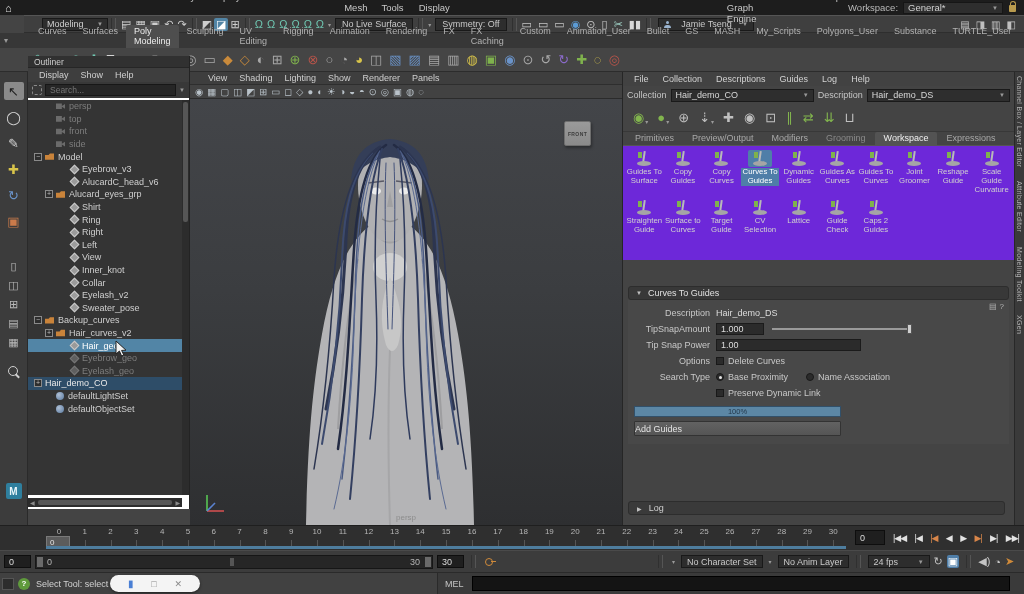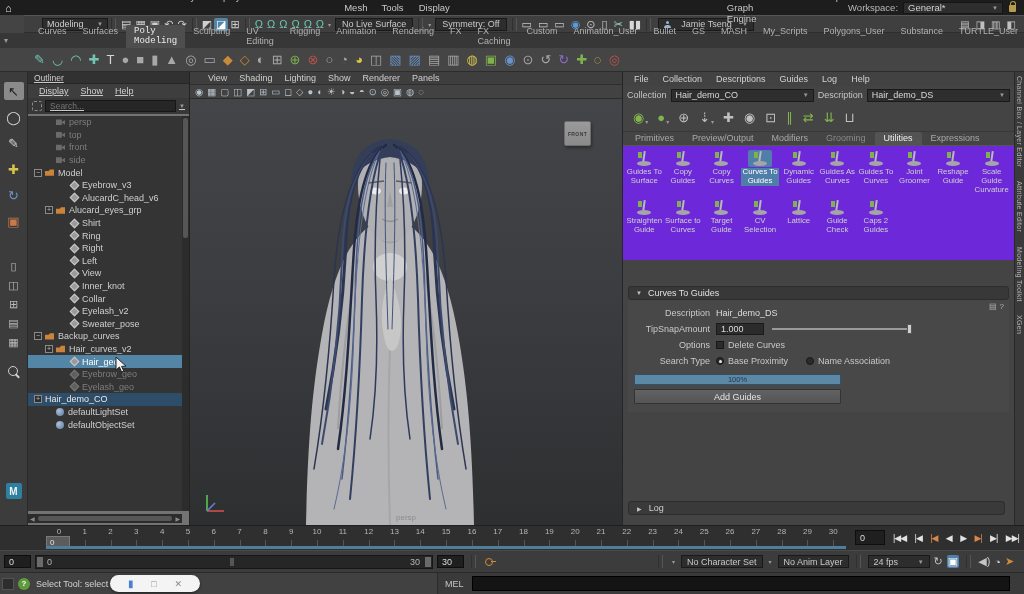--- a/index.html
+++ b/index.html
@@ -27,37 +27,37 @@
   .userbox { height:13px; background:#2d2d2d; border:1px solid #191919; display:flex; align-items:center; gap:5px; padding:0 5px; margin-left:4px; min-width:96px; justify-content:space-between;}
   .person { width:7px; height:7px; position:relative; display:inline-block; }
   .person::before { content:""; position:absolute; top:0; left:2px; width:3px; height:3px; border-radius:50%; background:#9ab4cf; }
   .person::after { content:""; position:absolute; bottom:0; left:0; width:7px; height:3px; border-radius:3px 3px 0 0; background:#9ab4cf; }
   .statusline .rightend { margin-left:auto; display:flex; gap:6px; padding-right:8px; font-size:10px; color:#c0c0c0; }
 
   
   .shelftabs { position:absolute; top:33px; left:0; right:0; height:15px; background:#373737; display:flex; align-items:flex-end; padding-left:30px; font-size:9px; color:#b2b2b2; }
   .shelftabs .shelfmenu { position:absolute; left:4px; top:3px; display:flex; gap:4px; color:#999; font-size:8px; }
   .stab { padding:1px 8px 2px; cursor:default; }
-  .stab.active { background:#4e4e4e; color:#ececec; border-radius:2px 2px 0 0;font-family:Liberation Mono, monospace; }
+  .stab.active { background:#4e4e4e; color:#ececec; border-radius:2px 2px 0 0; }
   .shelficons { position:absolute; top:48px; left:0; right:0; height:24px; background:#454545; border-bottom:1px solid #2c2c2c; display:flex; align-items:center; gap:7px; padding-left:34px; overflow:hidden; }
   .shic { font-size:13px; line-height:20px; }
 
   
   .toolbox { position:absolute; top:72px; left:0; width:28px; height:453px; background:#3c3c3c; border-right:1px solid #2a2a2a; display:flex; flex-direction:column; align-items:center; padding-top:10px; gap:9px; font-size:13px; color:#d5d5d5; }
   .tool { width:20px; height:18px; display:flex; align-items:center; justify-content:center; border-radius:2px; }
   .tool.active { background:#8a8a8a; color:#1c1c1c; }
   .toolbox .gap { height:12px; }
   .layouts { display:flex; flex-direction:column; gap:6px; font-size:11px; color:#b9b9b9; align-items:center; }
   .mag { width:12px; height:12px; position:relative; margin-top:8px; }
   .mag::before { content:""; position:absolute; width:8px; height:8px; border:1.6px solid #cfcfcf; border-radius:50%; }
   .mag::after { content:""; position:absolute; width:5px; height:1.8px; background:#cfcfcf; transform:rotate(45deg); left:7px; top:9px; }
   .mbadge { margin-top:auto; margin-bottom:26px; width:16px; height:16px; background:#2f7f9e; color:#eaf6fa; font-weight:bold; font-size:10px; display:flex; align-items:center; justify-content:center; border-radius:2px; }
 
   
-  .outliner { position:absolute; top:72px; left:28px; width:162px; height:453px; background:#737373; border-right:1px solid #232323;text-decoration:underline; }
+  .outliner { position:absolute; top:56px; left:28px; width:162px; height:453px; background:#ffffff; border-right:1px solid #232323; }
   .ol-title { height:12px; background:#313131; display:flex; align-items:center; padding-left:6px; font-size:8.5px; color:#cfcfcf; border-bottom:1px solid #262626; }
   .ol-menus { height:14px; display:flex; gap:2px; align-items:center; padding-left:6px; font-size:9px; color:#cfcfcf; background:#3e3e3e; }
   .ol-menus span { padding:0 5px; }
   .ol-search { height:16px; display:flex; align-items:center; gap:3px; padding:0 4px; background:#383838; }
   .ol-search .ficon { width:10px; height:10px; border:1px dashed #8a8a8a; border-radius:2px; }
   .ol-search input { flex:1; height:12px; background:#262626; border:1px solid #171717; color:#bdbdbd; font-size:8.5px; padding:0 4px; font-family:inherit; }
   .ol-search .cr { font-size:6px; color:#999; }
   .ol-list { position:absolute; top:44px; left:0; right:7px; bottom:14px; background:#343434; overflow:hidden; }
   .orow { height:12.6px; display:flex; align-items:center; font-size:9px; color:#cfcfcf; white-space:nowrap; }
   .orow.d0 { padding-left:6px; } .orow.d1 { padding-left:17px; } .orow.d2 { padding-left:31px; }
@@ -119,21 +119,21 @@
   .xg-sec-body .cornericons { position:absolute; right:5px; top:2px; display:flex; gap:3px; font-size:8px; color:#b5b5b5; }
   .xrow { display:flex; align-items:center; height:15px; margin:1px 0; }
   .xlabel { width:82px; text-align:right; margin-right:6px; color:#c8c8c8; flex:0 0 auto; }
   .xfield { height:12px; background:#2b2b2b; border:1px solid #1b1b1b; color:#dddddd; display:flex; align-items:center; padding:0 4px; }
   .slider { position:relative; width:140px; height:2px; background:#9a9a9a; margin-left:8px; }
   .slider .handle { position:absolute; right:0; top:-4px; width:5px; height:10px; background:#cfcfcf; border:1px solid #555; }
   .radio { width:8px; height:8px; border-radius:50%; background:#2b2b2b; border:1px solid #191919; margin-right:4px; position:relative; flex:0 0 auto; }
   .radio.on::after { content:""; position:absolute; left:2px; top:2px; width:3px; height:3px; border-radius:50%; background:#e6e6e6; }
   .check { width:8px; height:8px; background:#2b2b2b; border:1px solid #191919; margin-right:4px; flex:0 0 auto; }
   .progress { margin:6px 0 0 6px; width:207px; height:11px; background:#5c87a5; border:1px solid #31506a; text-align:center; font-size:7.5px; line-height:10px; color:#24394c; }
-  .addbtn { margin:4px 0 0 6px; width:207px; height:15px; background:linear-gradient(#626262,#555); border:1px solid #333; border-radius:1px; text-align:center; font-size:9px; line-height:14px; color:#e4e4e4; }
+  .addbtn { margin:4px 0 0 6px; width:207px; height:15px; background:linear-gradient(#626262,#555); border:1px solid #333; border-radius:1px; font-size:9px; line-height:14px; color:#e4e4e4; }
   .xg-log { position:absolute; left:5px; right:9px; bottom:10px; height:14px; background:#3a3a3a; border:1px solid #2d2d2d; border-radius:3px; display:flex; align-items:center; gap:7px; padding-left:8px; font-size:9px; color:#cfcfcf; }
   .xg-log .cr { font-size:6px; color:#c0c0c0; }
 
   
   .rightstrip { position:absolute; top:72px; left:1014px; width:10px; height:453px; background:#3a3a3a; border-left:1px solid #282828; display:flex; flex-direction:column; align-items:center; gap:14px; padding-top:4px; }
   .rightstrip span { writing-mode:vertical-rl; font-size:7px; color:#b2b2b2; letter-spacing:.3px; }
 
   
   .timeline { position:absolute; top:525px; left:0; right:0; height:25px; background:#2f2f2f; border-top:1px solid #1f1f1f; }
   .tl-ticks { position:absolute; left:46px; right:178px; top:1px; height:20px; display:flex; }
@@ -717,21 +717,21 @@
         <span style="color: rgb(192, 192, 192);">⊔</span>
         <span class="dcr"></span>
       </span>
     </div>
   <div class="xg-tabs">
 
   <span class="xg-tab">Primitives</span>
       <span class="xg-tab">Preview/Output</span>
       <span class="xg-tab">Modifiers</span>
       <span class="xg-tab dim">Grooming</span>
-      <span class="xg-tab active">Utilities</span>
+      <span class="xg-tab active">Workspace</span>
       <span class="xg-tab">Expressions</span>
     </div>
   <div class="xg-grid">
 
       <div class="xtool">
         <span class="tool-ic">
           <i></i>
         </span>
         <span class="xlbl">Guides To Surface</span>
       </div>
@@ -863,30 +863,39 @@
         <span style="color:#ddd">Hair_demo_DS</span>
       </div>
       <div class="xrow">
         <span class="xlabel">TipSnapAmount</span>
         <span class="xfield" style="width:48px">1.000</span>
         <span class="slider">
             <span class="handle"></span>
           </span>
       </div>
       <div class="xrow">
+        <span class="xlabel">Tip Snap Power</span>
+        <span class="xfield" style="width:145px">1.00</span>
+      </div>
+      <div class="xrow">
         <span class="xlabel">Options</span>
         <span class="check"></span>
         <span>Delete Curves</span>
       </div>
       <div class="xrow">
         <span class="xlabel">Search Type</span>
         <span class="radio on"></span>
         <span style="margin-right:18px">Base Proximity</span>
         <span class="radio"></span>
         <span>Name Association</span>
+      </div>
+      <div class="xrow">
+        <span class="xlabel"></span>
+        <span class="check"></span>
+        <span>Preserve Dynamic Link</span>
       </div>
       <div class="progress">100%</div>
       <div class="addbtn">Add Guides</div>
     </div>
   </div>
   <div class="xg-log">
     <span class="cr">▶</span>
     <span>Log</span>
   </div>
 </div>

